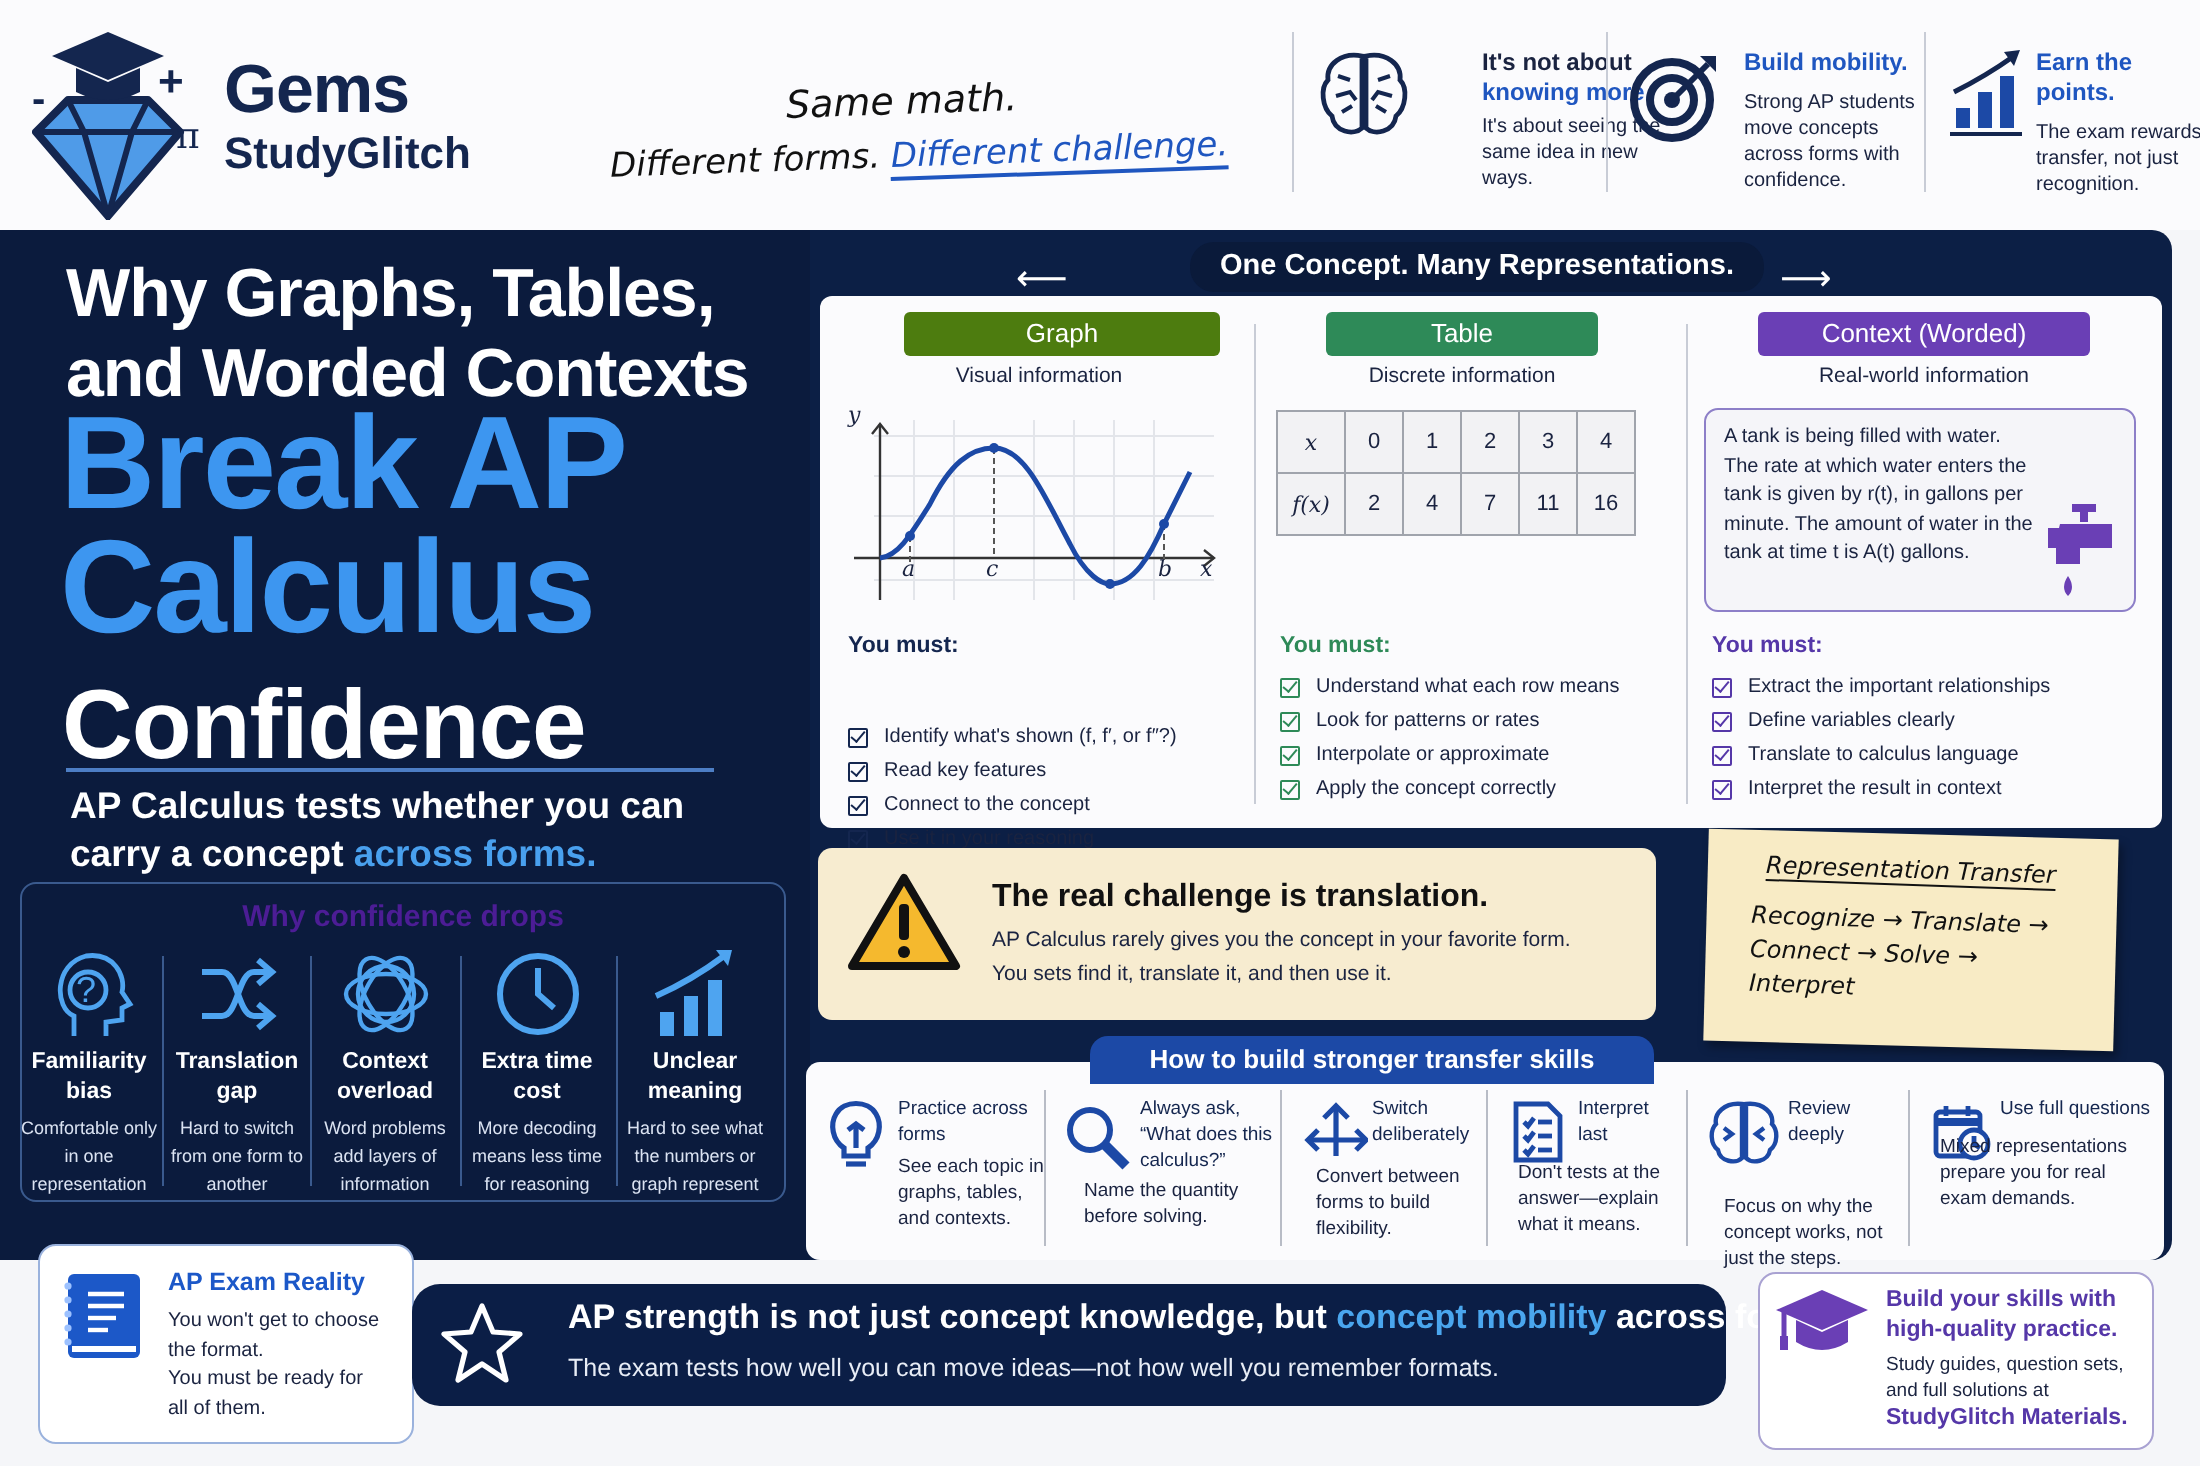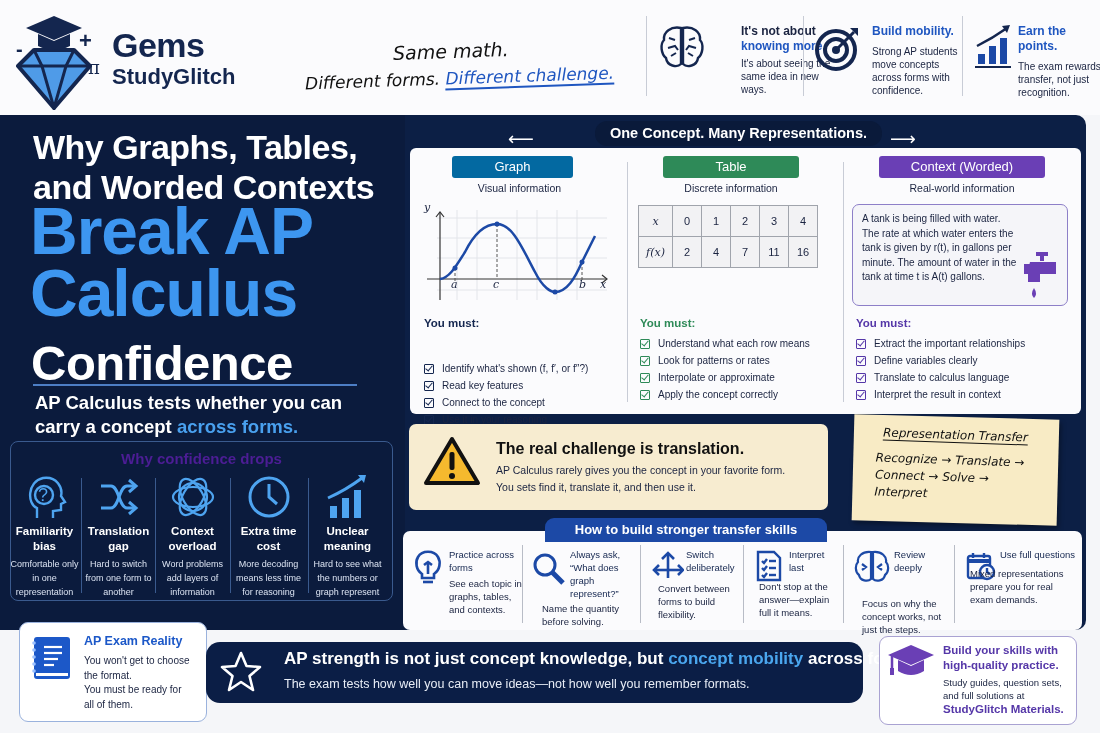--- a/index.html
+++ b/index.html
@@ -244,21 +244,21 @@
   </svg>
   <div class="why-name">Unclear meaning</div>
   <div class="why-desc">Hard to see what the numbers or graph represent</div>
 </div>
 
 <div class="abs rep-panel"></div>
 <div class="abs arrow-l">⟵</div>
 <div class="abs rep-banner">One Concept. Many Representations.</div>
 <div class="abs arrow-r">⟶</div>
 
-<div class="abs rep-head" style="left:452px;width:121px;background:#0369a1;">Graph</div>
+<div class="abs rep-head" style="left:452px;width:158px;background:#4d7c0f;">Graph</div>
 <div class="abs rep-sub" style="left:452px;width:135px;">Visual information</div>
 <div class="abs rep-head" style="left:663px;width:136px;background:#2e8a58;">Table</div>
 <div class="abs rep-sub" style="left:663px;width:136px;">Discrete information</div>
 <div class="abs rep-head" style="left:879px;width:166px;background:#6a3fb5;">Context (Worded)</div>
 <div class="abs rep-sub" style="left:879px;width:166px;">Real-world information</div>
 
 <div class="abs rep-sep" style="left:627px;"></div>
 <div class="abs rep-sep" style="left:843px;"></div>
 
 <div class="abs" style="left:417px;top:200px;">
@@ -427,21 +427,21 @@
 </div>
 <div class="abs skill-sep" style="left:522px;"></div>
 
 <div class="abs" style="left:532px;top:552px;">
   <svg width="34" height="34" viewBox="0 0 34 34" fill="none" stroke="#1c49a6" stroke-width="3">
     <circle cx="13" cy="13" r="10"></circle>
       <line x1="20" y1="20" x2="31" y2="31" stroke-width="5"></line>
   </svg>
 </div>
 <div class="abs skill" style="left:542px;width:100px;">
-  <div class="skill-title" style="padding-left:28px">Always ask, “What does graph represent?”</div>
+  <div class="skill-title" style="padding-left:28px">Always ask, “What does this calculus?”</div>
   <div class="skill-desc" style="margin-top:2px">Name the quantity before solving.</div>
 </div>
 <div class="abs skill-sep" style="left:640px;"></div>
 
 <div class="abs" style="left:652px;top:550px;">
   <svg width="32" height="30" viewBox="0 0 32 30" fill="none" stroke="#1c49a6" stroke-width="2.6">
     <path d="M16,28 L16,4"></path>
       <polyline points="10,9 16,3 22,9"></polyline>
     <path d="M2,20 L30,20"></path>
       <polyline points="26,15 31,20 26,25"></polyline>
@@ -460,21 +460,21 @@
     <polyline points="6,11 8,13 11,9"></polyline>
       <line x1="13" y1="11" x2="20" y2="11"></line>
     <polyline points="6,18 8,20 11,16"></polyline>
       <line x1="13" y1="18" x2="20" y2="18"></line>
     <polyline points="6,25 8,27 11,23"></polyline>
       <line x1="13" y1="25" x2="20" y2="25"></line>
   </svg>
 </div>
 <div class="abs skill" style="left:759px;width:80px;">
   <div class="skill-title" style="padding-left:30px">Interpret last</div>
-  <div class="skill-desc" style="margin-top:6px">Don't stop at the answer—explain full it means.</div>
+  <div class="skill-desc" style="margin-top:6px">Don't tests at the answer—explain what it means.</div>
 </div>
 <div class="abs skill-sep" style="left:843px;"></div>
 
 <div class="abs" style="left:854px;top:550px;">
   <svg width="36" height="32" viewBox="0 0 36 32" fill="none" stroke="#1c49a6" stroke-width="2.2">
     <path d="M17,2 C8,1 3,7 4,12 C1,15 1,22 5,25 C6,31 14,32 17,29 Z"></path>
     <path d="M19,2 C28,1 33,7 32,12 C35,15 35,22 31,25 C30,31 22,32 19,29 Z"></path>
     <path d="M8,14 l4,3 l-4,3 M28,14 l-4,3 l4,3"></path>
   </svg>
 </div>

